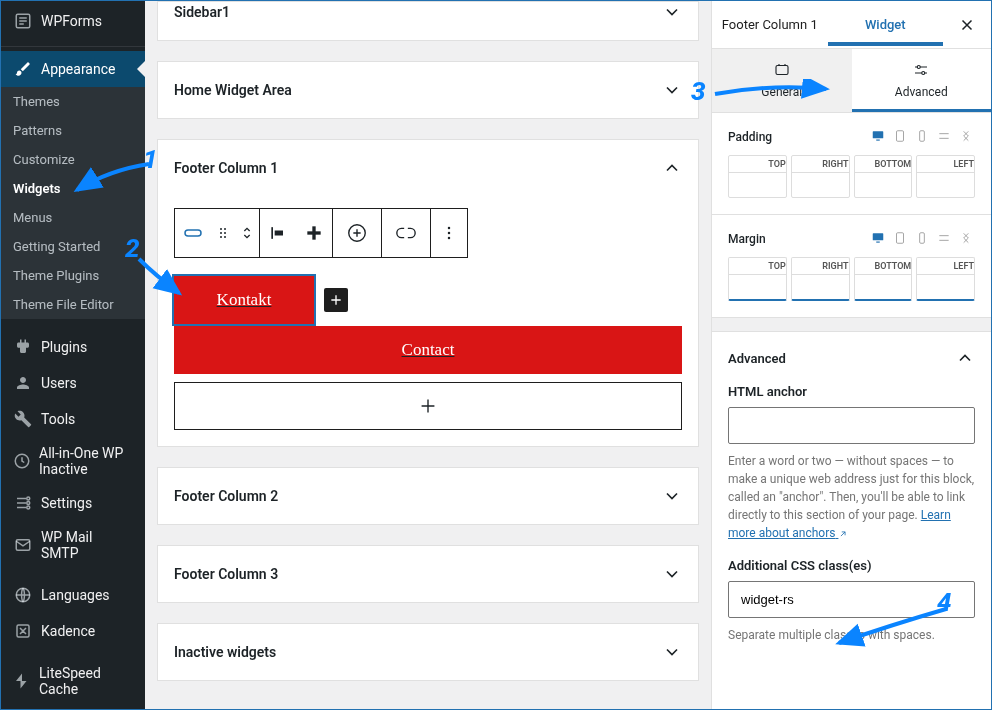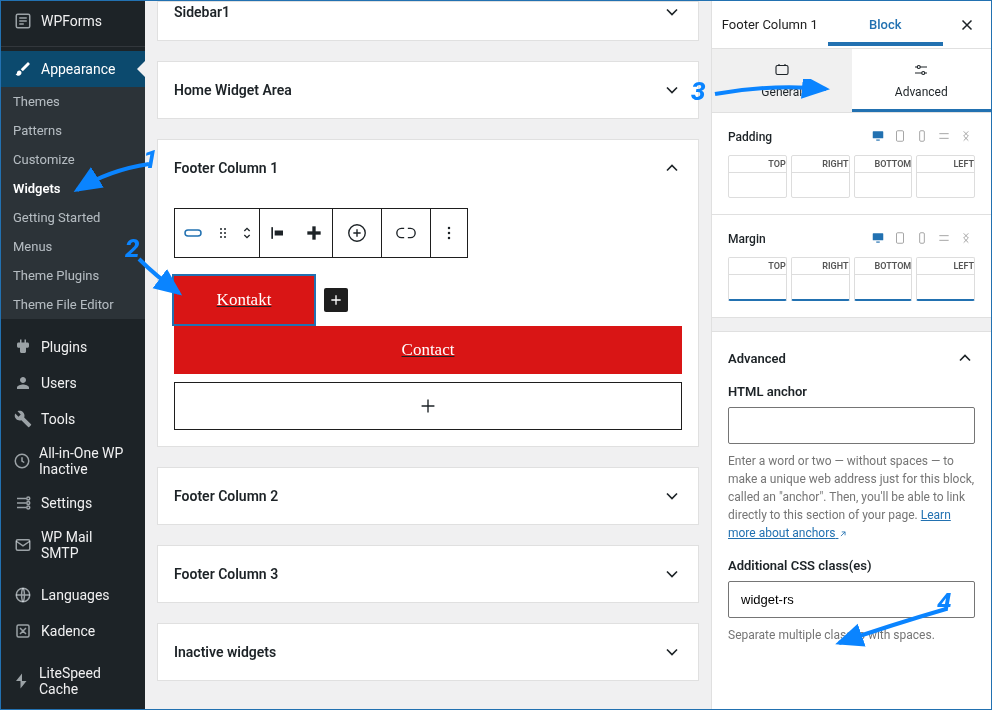--- a/index.html
+++ b/index.html
@@ -100,22 +100,22 @@
             <path d="M7 14c-1.66 0-3 1.34-3 3 0 1.31-1.16 2-2 2 .92 1.22 2.49 2 4 2 2.21 0 4-1.79 4-4 0-1.66-1.34-3-3-3zm13.71-9.37l-1.34-1.34c-.39-.39-1.02-.39-1.41 0L9 12.25 11.75 15l8.96-8.96c.39-.39.39-1.02 0-1.41z"></path>
           </svg>
         </span>
       <span>Appearance</span>
     </div>
     <div class="sb-sub">
       <div class="sb-sub-item">Themes</div>
       <div class="sb-sub-item">Patterns</div>
       <div class="sb-sub-item">Customize</div>
       <div class="sb-sub-item current">Widgets</div>
+      <div class="sb-sub-item">Menus</div>
       <div class="sb-sub-item">Getting Started</div>
-      <div class="sb-sub-item">Menus</div>
       <div class="sb-sub-item">Theme Plugins</div>
       <div class="sb-sub-item">Theme File Editor</div>
     </div>
     <div style="height:10px"></div>
     <div class="sb-item">
       <span class="icon">
           <svg width="18" height="18" viewBox="0 0 24 24" fill="currentColor">
             <path d="M8 2v4H6c-1.1 0-2 .9-2 2v3c0 1.1.9 2 2 2h2v5c0 1.1.9 2 2 2h4c1.1 0 2-.9 2-2v-5h2c1.1 0 2-.9 2-2V8c0-1.1-.9-2-2-2h-2V2h-2v4h-4V2H8z"></path>
           </svg>
         </span>
@@ -359,21 +359,21 @@
               <path d="M6 9l6 6 6-6"></path>
             </svg>
           </span>
       </div>
     </div>
   </div>
 
   <div class="panel">
     <div class="panel-tabs">
       <div class="panel-tab">Footer Column 1</div>
-      <div class="panel-tab active">Block</div>
+      <div class="panel-tab active">Widget</div>
       <div class="panel-close">
           <svg width="18" height="18" viewBox="0 0 24 24" fill="none" stroke="currentColor" stroke-width="2">
             <path d="M6 6l12 12M6 18L18 6"></path>
           </svg>
         </div>
     </div>
     <div class="subtabs">
       <div class="subtab inactive">
         <span class="icon">
             <svg width="18" height="18" viewBox="0 0 24 24" fill="none" stroke="currentColor" stroke-width="1.5">

